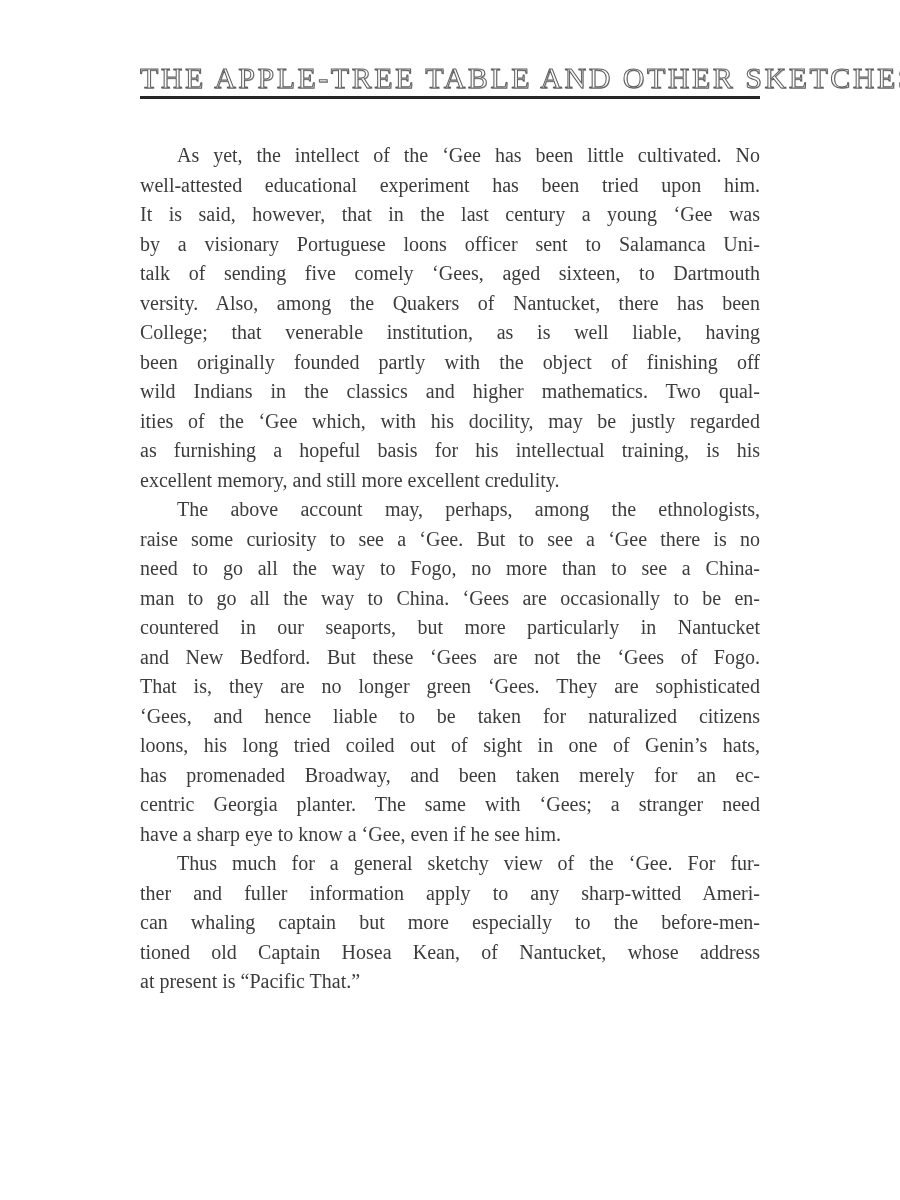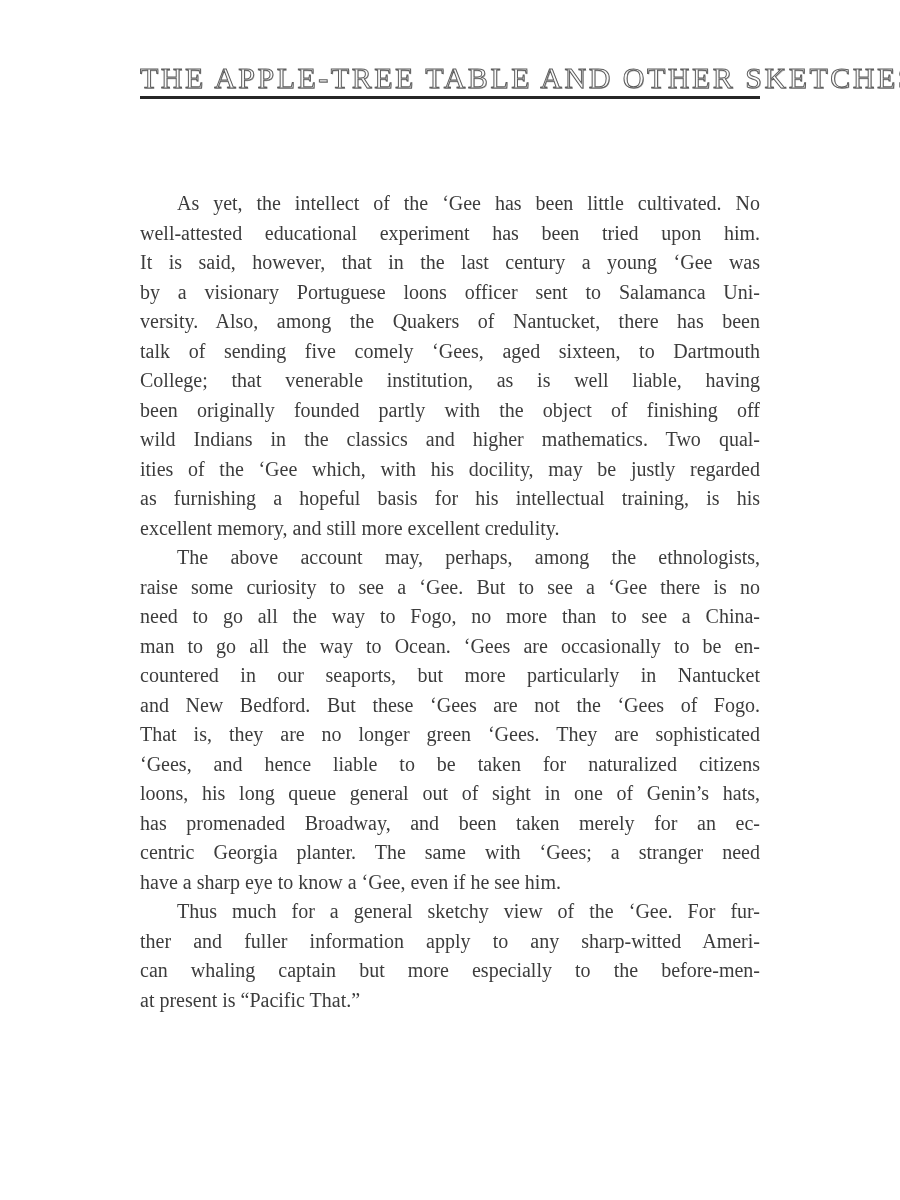--- a/index.html
+++ b/index.html
@@ -39,21 +39,20 @@
     background: #262626;
   }
   .body-text {
     position: absolute;
     left: 140px;
     top: 141px;
     width: 620px;
     font-size: 20px;
     line-height: 29.5px;
     color: #3c3c3c;
-    margin-top: 48px;
   }
   .paragraph { margin: 0; }
   .line {
     text-align: justify;
     text-align-last: justify;
   }
   .line.last {
     text-align-last: left;
   }
   .line.first {
@@ -65,43 +64,44 @@
 
 <div class="page">
   <div class="running-head">THE APPLE-TREE TABLE AND OTHER SKETCHES</div>
   <div class="head-rule"></div>
   <div class="body-text">
     <div class="paragraph">
         <div class="line first">As yet, the intellect of the ‘Gee has been little cultivated. No</div>
         <div class="line">well-attested educational experiment has been tried upon him.</div>
         <div class="line">It is said, however, that in the last century a young ‘Gee was</div>
         <div class="line">by a visionary Portuguese loons officer sent to Salamanca Uni-</div>
+        <div class="line">talk of sending five comely ‘Gees, aged sixteen, to Dartmouth</div>
         <div class="line">versity. Also, among the Quakers of Nantucket, there has been</div>
-        <div class="line">talk of sending five comely ‘Gees, aged sixteen, to Dartmouth</div>
         <div class="line">College; that venerable institution, as is well liable, having</div>
         <div class="line">been originally founded partly with the object of finishing off</div>
         <div class="line">wild Indians in the classics and higher mathematics. Two qual-</div>
         <div class="line">ities of the ‘Gee which, with his docility, may be justly regarded</div>
         <div class="line">as furnishing a hopeful basis for his intellectual training, is his</div>
         <div class="line last">excellent memory, and still more excellent credulity.</div>
       </div>
     <div class="paragraph">
         <div class="line first">The above account may, perhaps, among the ethnologists,</div>
         <div class="line">raise some curiosity to see a ‘Gee. But to see a ‘Gee there is no</div>
         <div class="line">need to go all the way to Fogo, no more than to see a China-</div>
-        <div class="line">man to go all the way to Ocean. ‘Gees are occasionally to be en-</div>
+        <div class="line">man to go all the way to China. ‘Gees are occasionally to be en-</div>
         <div class="line">countered in our seaports, but more particularly in Nantucket</div>
         <div class="line">and New Bedford. But these ‘Gees are not the ‘Gees of Fogo.</div>
         <div class="line">That is, they are no longer green ‘Gees. They are sophisticated</div>
         <div class="line">‘Gees, and hence liable to be taken for naturalized citizens</div>
-        <div class="line">loons, his long queue general out of sight in one of Genin’s hats,</div>
+        <div class="line">loons, his long tried coiled out of sight in one of Genin’s hats,</div>
         <div class="line">has promenaded Broadway, and been taken merely for an ec-</div>
         <div class="line">centric Georgia planter. The same with ‘Gees; a stranger need</div>
         <div class="line last">have a sharp eye to know a ‘Gee, even if he see him.</div>
       </div>
     <div class="paragraph">
         <div class="line first">Thus much for a general sketchy view of the ‘Gee. For fur-</div>
         <div class="line">ther and fuller information apply to any sharp-witted Ameri-</div>
         <div class="line">can whaling captain but more especially to the before-men-</div>
+        <div class="line">tioned old Captain Hosea Kean, of Nantucket, whose address</div>
         <div class="line last">at present is “Pacific That.”</div>
       </div>
   </div>
 </div>
 
 </body></html>

